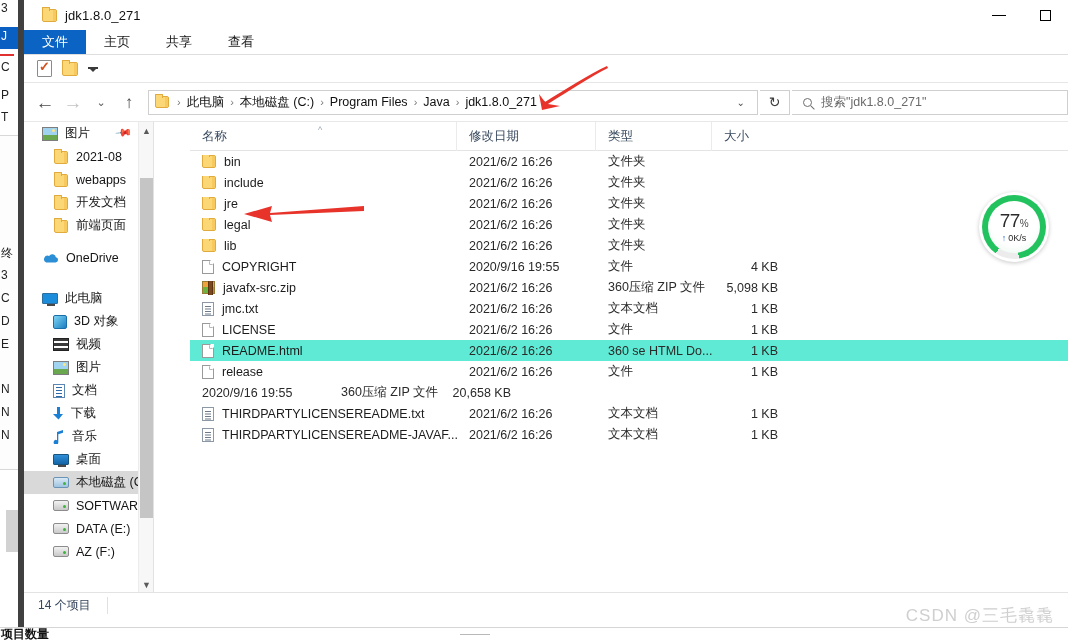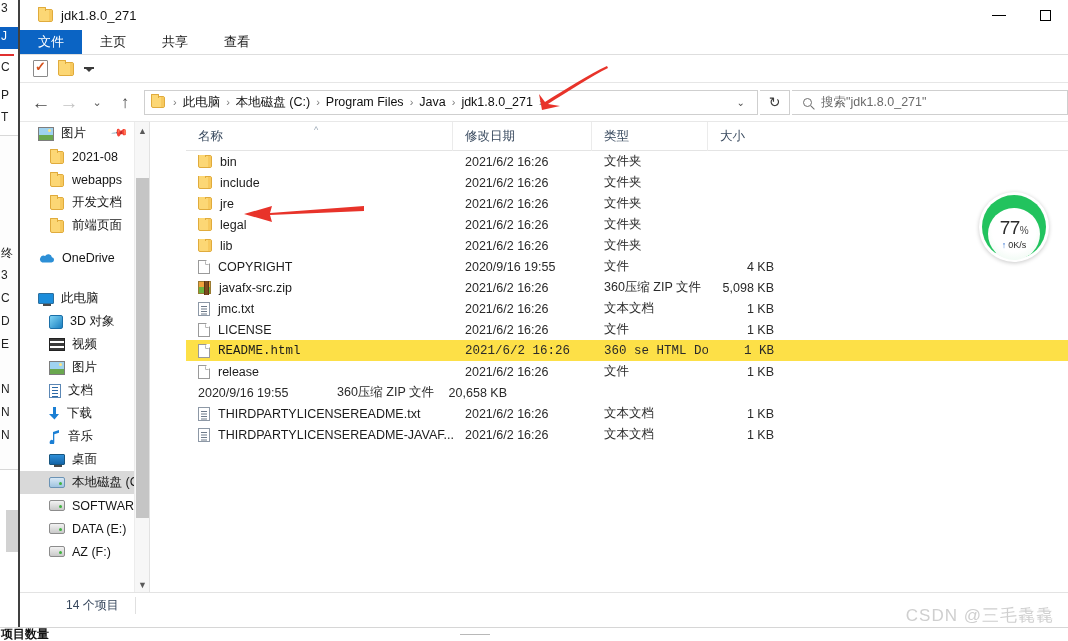--- a/index.html
+++ b/index.html
@@ -32,21 +32,21 @@
     border-top:1px solid #d8d8d8; border-bottom:1px solid #d8d8d8;
   }
   #bg-window .bg-gray {
     position:absolute; left:6px; width:12px; background:#d2d2d2;
   }
 
   
   #explorer {
     position:absolute; left:18px; top:0; width:1050px; height:641px;
     background:#ffffff; z-index:1;
-    border-left:2px solid #404040;
+    border-left:6px solid #404040;
   }
 
   
   #titlebar {
     height:30px; position:relative; background:#ffffff;
     display:flex; align-items:center;
   }
   .title-folder-icon {
     width:15px; height:13px; margin-left:18px; margin-right:8px;
     position:relative; flex:none;
@@ -258,21 +258,21 @@
   .col.c-date { width:139px; }
   .col.c-type { width:116px; }
   .col.c-size { width:78px; border-right:none; }
   .sortmark {
     position:absolute; left:128px; top:3px; font-size:9px; color:#9aa7b5;
   }
 
   .row {
     height:21px; display:flex; align-items:center; font-size:12.5px; color:#1c1c1c;
   }
-  .row.selected { background:#fde047;font-family:Liberation Mono, monospace; }
+  .row.selected { background:#5eead4; }
   .cell { display:flex; align-items:center; overflow:hidden; white-space:nowrap; }
   .cell.c-name { width:267px; padding-left:12px; gap:8px; }
   .cell.c-date { width:139px; padding-left:12px; color:#2a2a2a; }
   .cell.c-type { width:116px; padding-left:12px; color:#2a2a2a; }
   .cell.c-size { width:78px; padding-right:12px; justify-content:flex-end; color:#2a2a2a; }
 
   .ficon { width:14px; height:13px; flex:none; position:relative; }
   .ficon.folder .folder-shape { }
   .ficon.plain {
     background:#fff; border:1px solid #9a9a9a; width:12px; height:14px;
@@ -298,21 +298,21 @@
   .ficon.zip::after {
     content:""; position:absolute; left:4.5px; top:-1px; width:3.5px; height:14px;
     background:#7a4a1e; border-left:1px solid #5d3312; border-right:1px solid #5d3312;
   }
 
   
   #statusbar {
     height:26px; border-top:1px solid #e3e3e3; display:flex; align-items:center;
     padding-left:14px; font-size:12px; color:#36465c; background:#fff;
   }
-  #status-count { padding-right:16px; border-right:1px solid #e0e0e0;margin-left:32px; }
+  #status-count { padding-right:16px; border-right:1px solid #e0e0e0; }
 
   
   #bottomstrip {
     position:absolute; left:0; bottom:0; width:1068px; height:14px;
     border-top:1px solid #d6d6d6; background:#fff; z-index:2;
   }
   #bottomstrip .bs-text {
     position:absolute; left:1px; top:-2px; font-size:12px; color:#111;
     font-weight:bold; white-space:nowrap;
   }
@@ -326,21 +326,21 @@
   }
   #gauge-outer {
     position:absolute; inset:0; border-radius:50%;
     background:#ffffff; box-shadow:0 1px 4px rgba(0,0,0,.22);
   }
   #gauge-ring {
     position:absolute; left:3px; top:3px; width:64px; height:64px; border-radius:50%;
     background:conic-gradient(from 215deg, #22c35e 0deg 316deg, #ececec 316deg 360deg);
   }
   #gauge-inner {
-    position:absolute; left:9px; top:16px; width:52px; height:52px; border-radius:50%;
+    position:absolute; left:9px; top:9px; width:52px; height:52px; border-radius:50%;
     background:radial-gradient(circle at 50% 42%, #ffffff 55%, #e4f7ea 100%);
     display:flex; flex-direction:column; align-items:center; justify-content:center;
   }
   #gauge-pct { font-size:19px; color:#2b2b2b; line-height:1; letter-spacing:-.5px; }
   #gauge-pct .unit { font-size:10px; color:#4a4a4a; }
   #gauge-speed {
     font-size:9px; color:#2a2a2a; margin-top:3px; display:flex; align-items:center; gap:2px;
   }
   #gauge-speed .uparrow { color:#2f6fd0; font-size:9px; }
 

